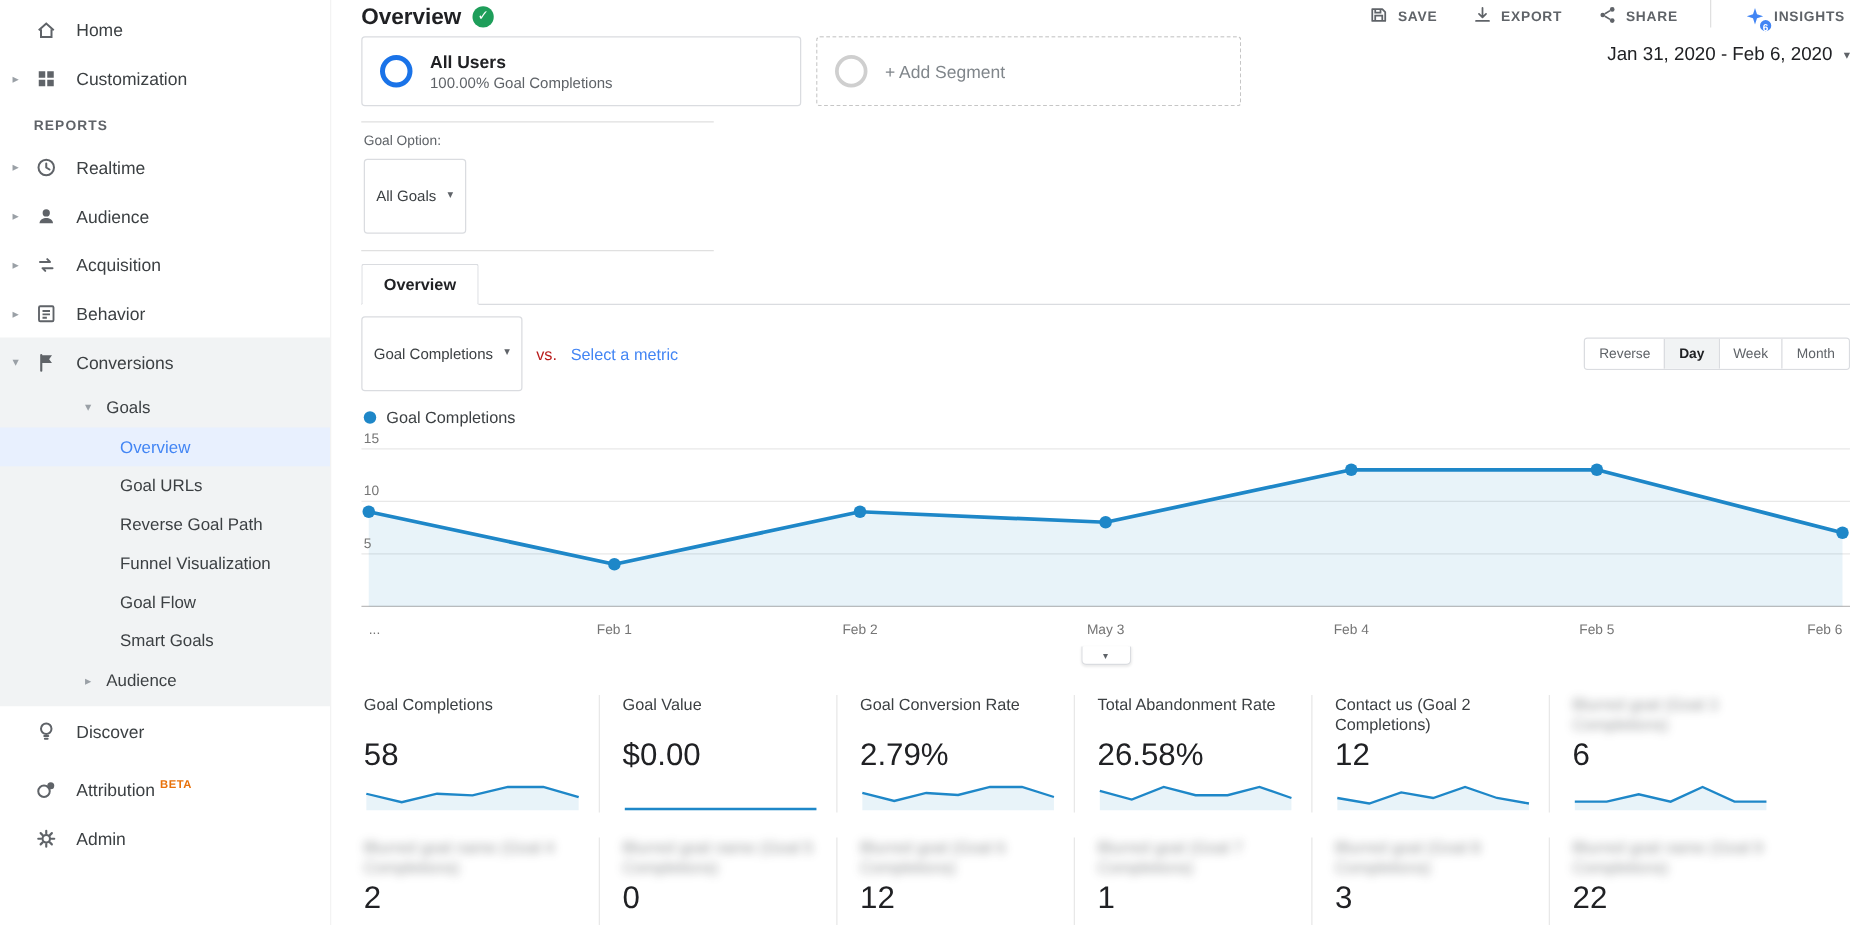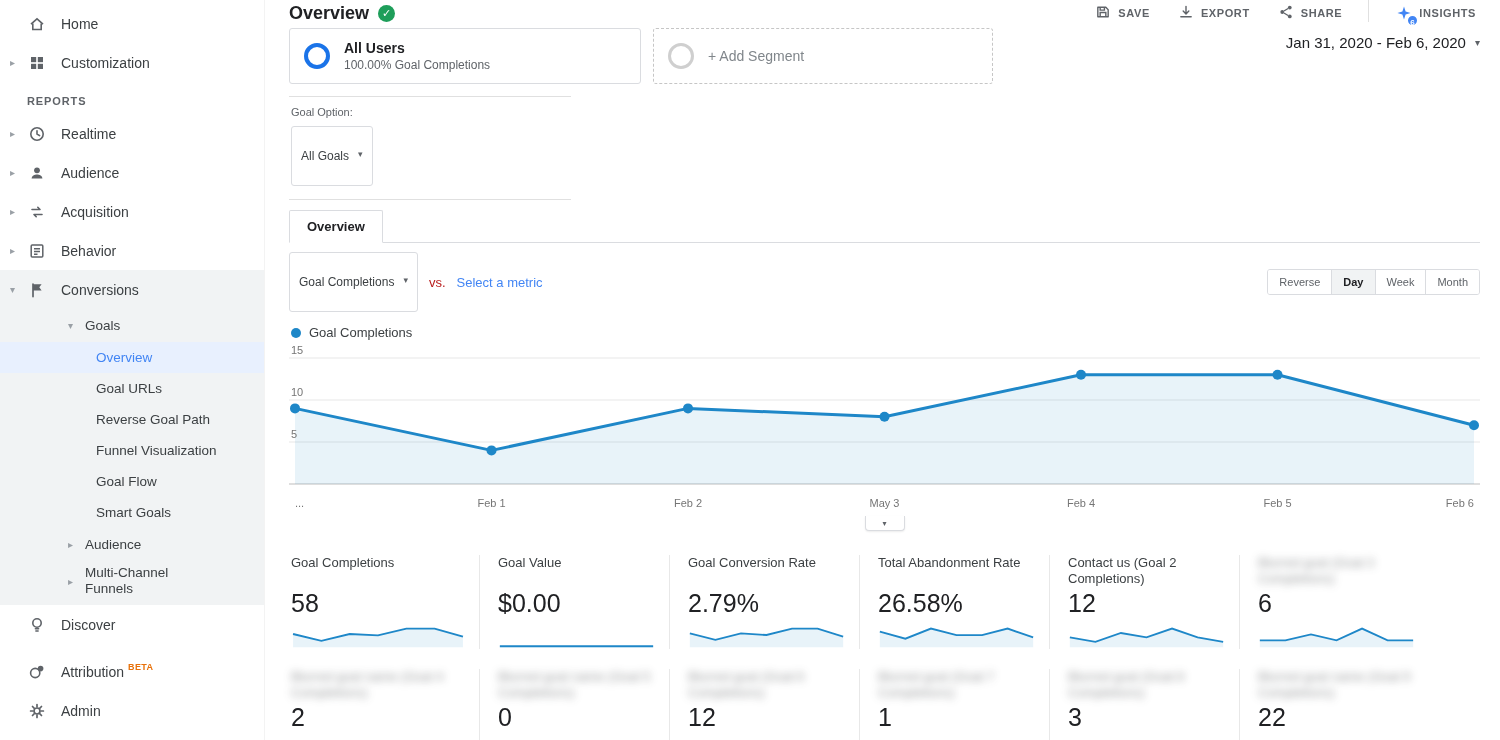--- a/index.html
+++ b/index.html
@@ -227,24 +227,20 @@
       <div class="nav-sub2">
         <span class="nav-label">Goal Flow</span>
       </div>
       <div class="nav-sub2">
         <span class="nav-label">Smart Goals</span>
       </div>
 
       <div class="nav-sub1">
         <span class="caret right"></span>
         <span class="nav-label">Audience</span>
-      </div>
-      <div class="nav-sub1">
-        <span class="caret right"></span>
-        <span class="nav-label">Multi-Channel Funnels</span>
       </div>
     </div>
 
     <div class="nav-item">
       <span class="caret"></span>
       <span class="icon">
         <svg viewBox="0 0 18 18">
             <circle cx="9" cy="7" r="4.2" fill="none" stroke="currentColor" stroke-width="1.6"></circle>
             <path d="M7.4 12.8h3.2M7.9 15h2.2" fill="none" stroke="currentColor" stroke-width="1.6" stroke-linecap="round"></path>
           </svg>

